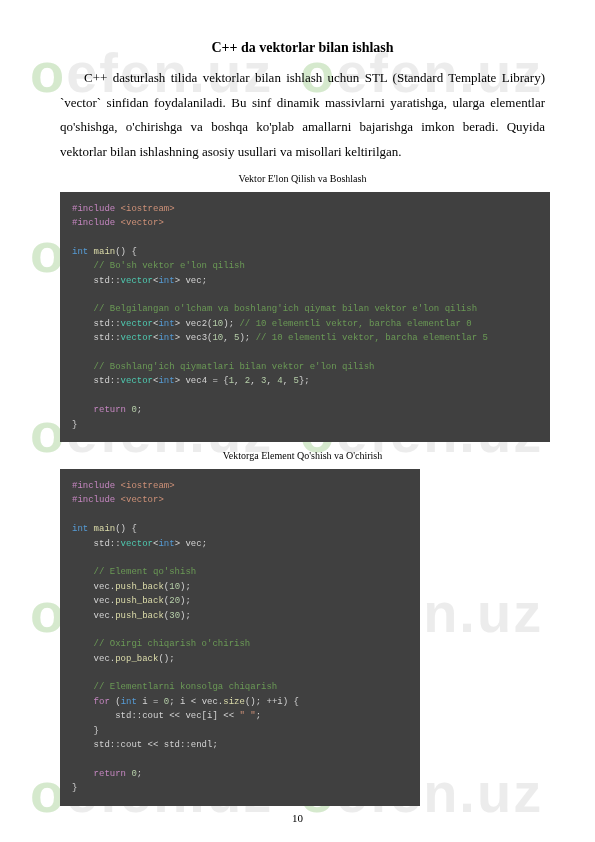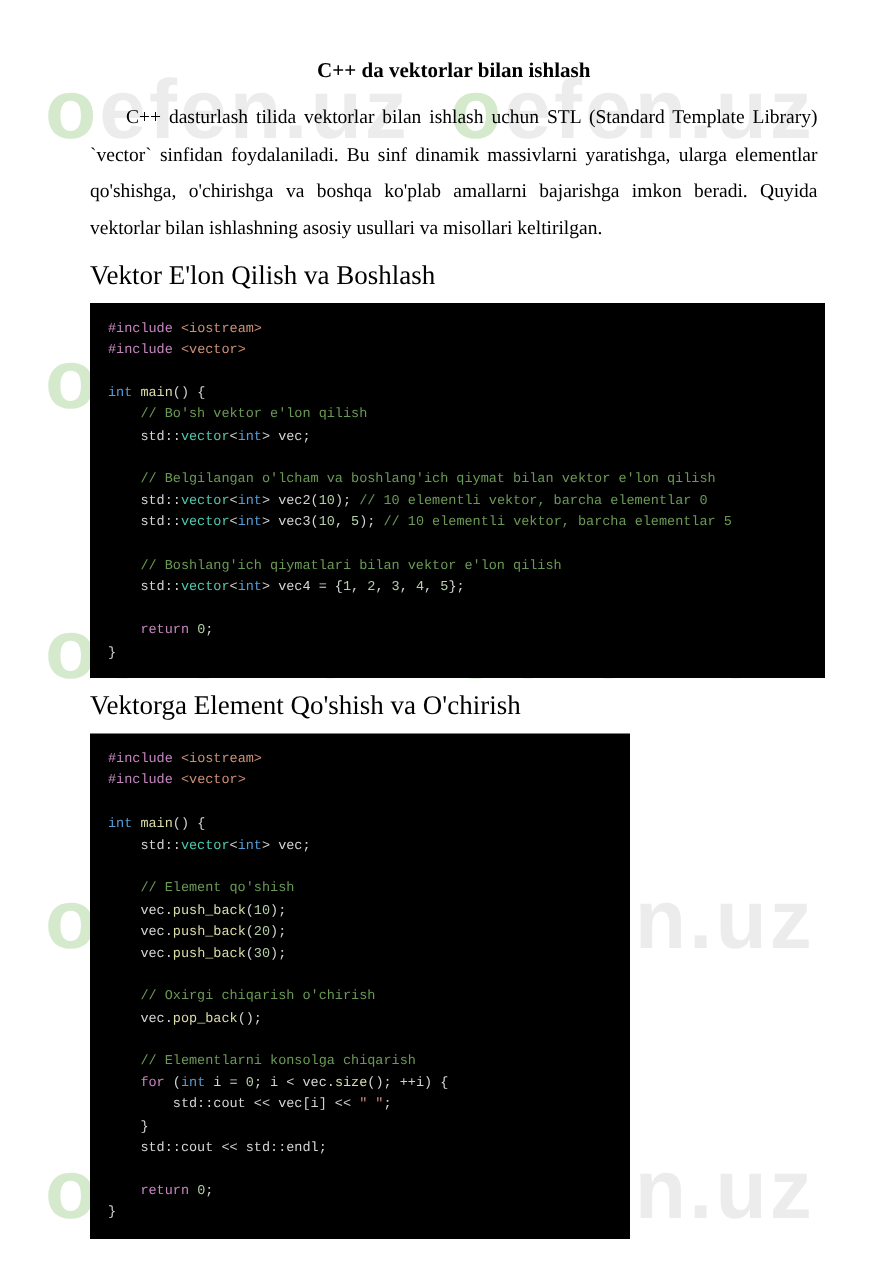--- a/index.html
+++ b/index.html
@@ -57,27 +57,27 @@
     }
     
     .body-text {
       font-size: 13px;
       line-height: 1.9;
       text-align: justify;
       text-indent: 24px;
     }
     
     .subtitle {
-      text-align: left;
-      font-size: 18px;
+      text-align: center;
+      font-size: 10px;
       margin: 8px 0;
     }
     
     .code-block {
-      background: #000000;
+      background: #404040;
       color: #d4d4d4;
       font-family: "Consolas", "Courier New", monospace;
       font-size: 9px;
       padding: 10px 12px;
       margin: 6px 0;
       line-height: 1.6;
       white-space: pre;
       overflow: hidden;
     }
     

